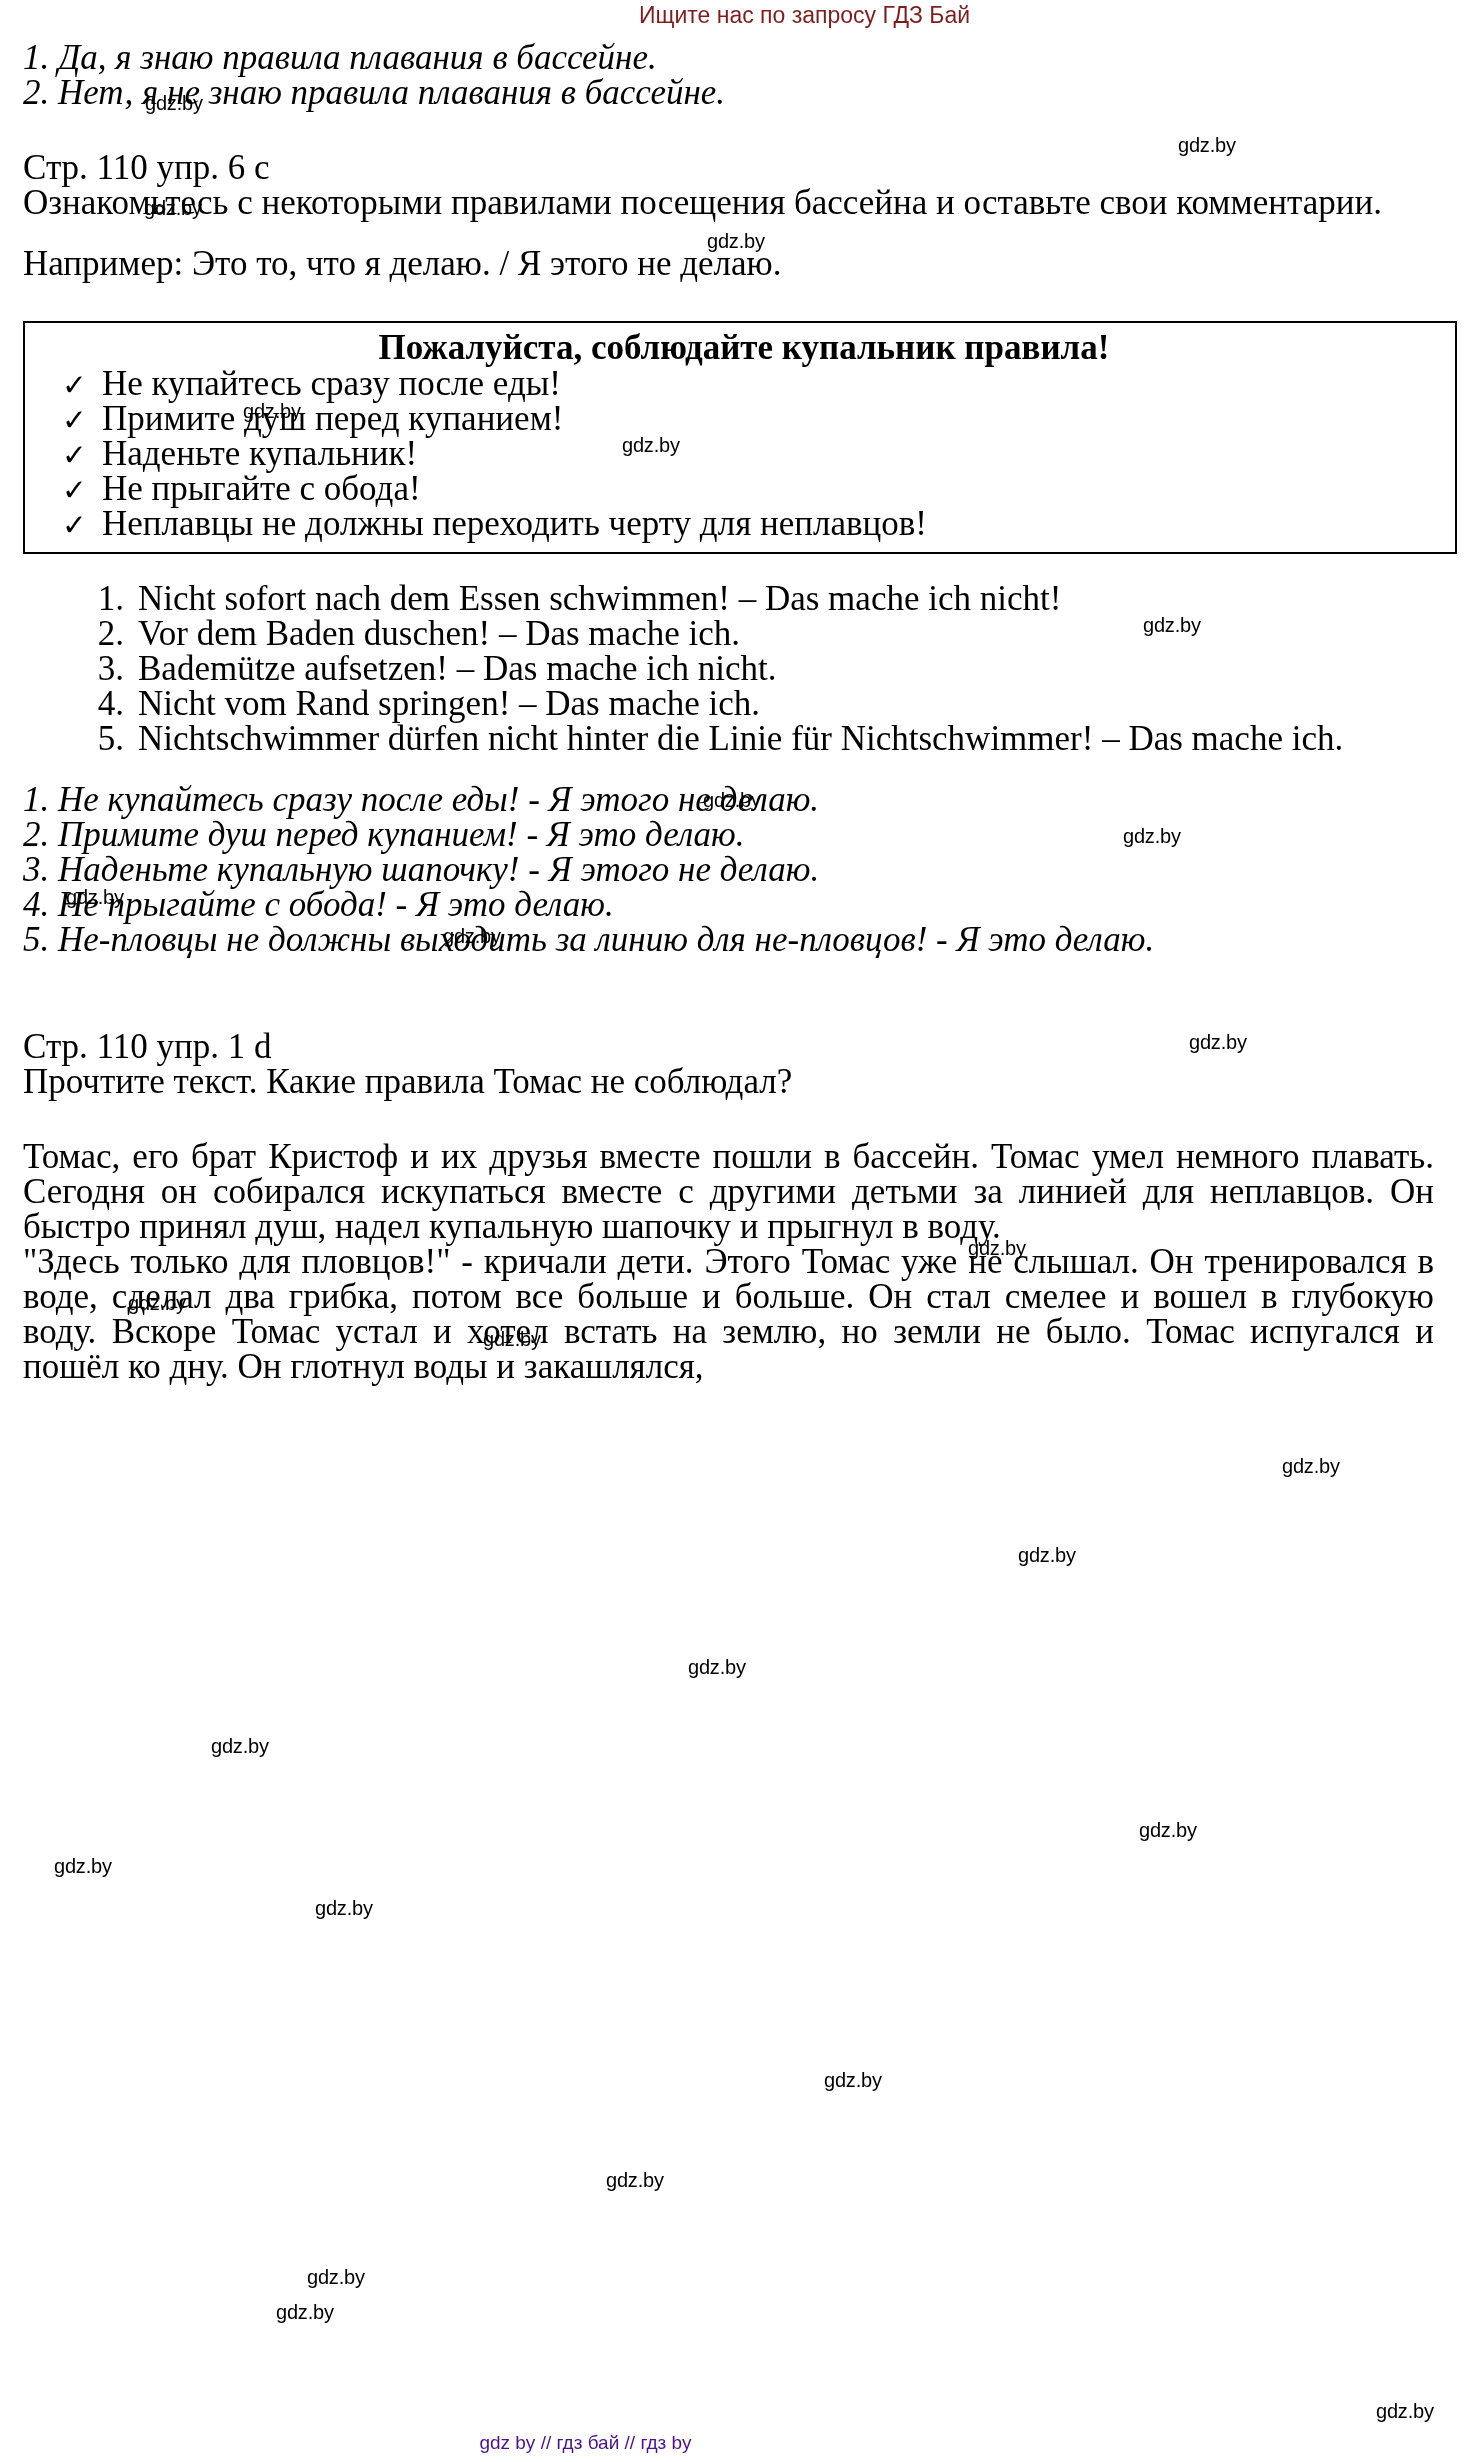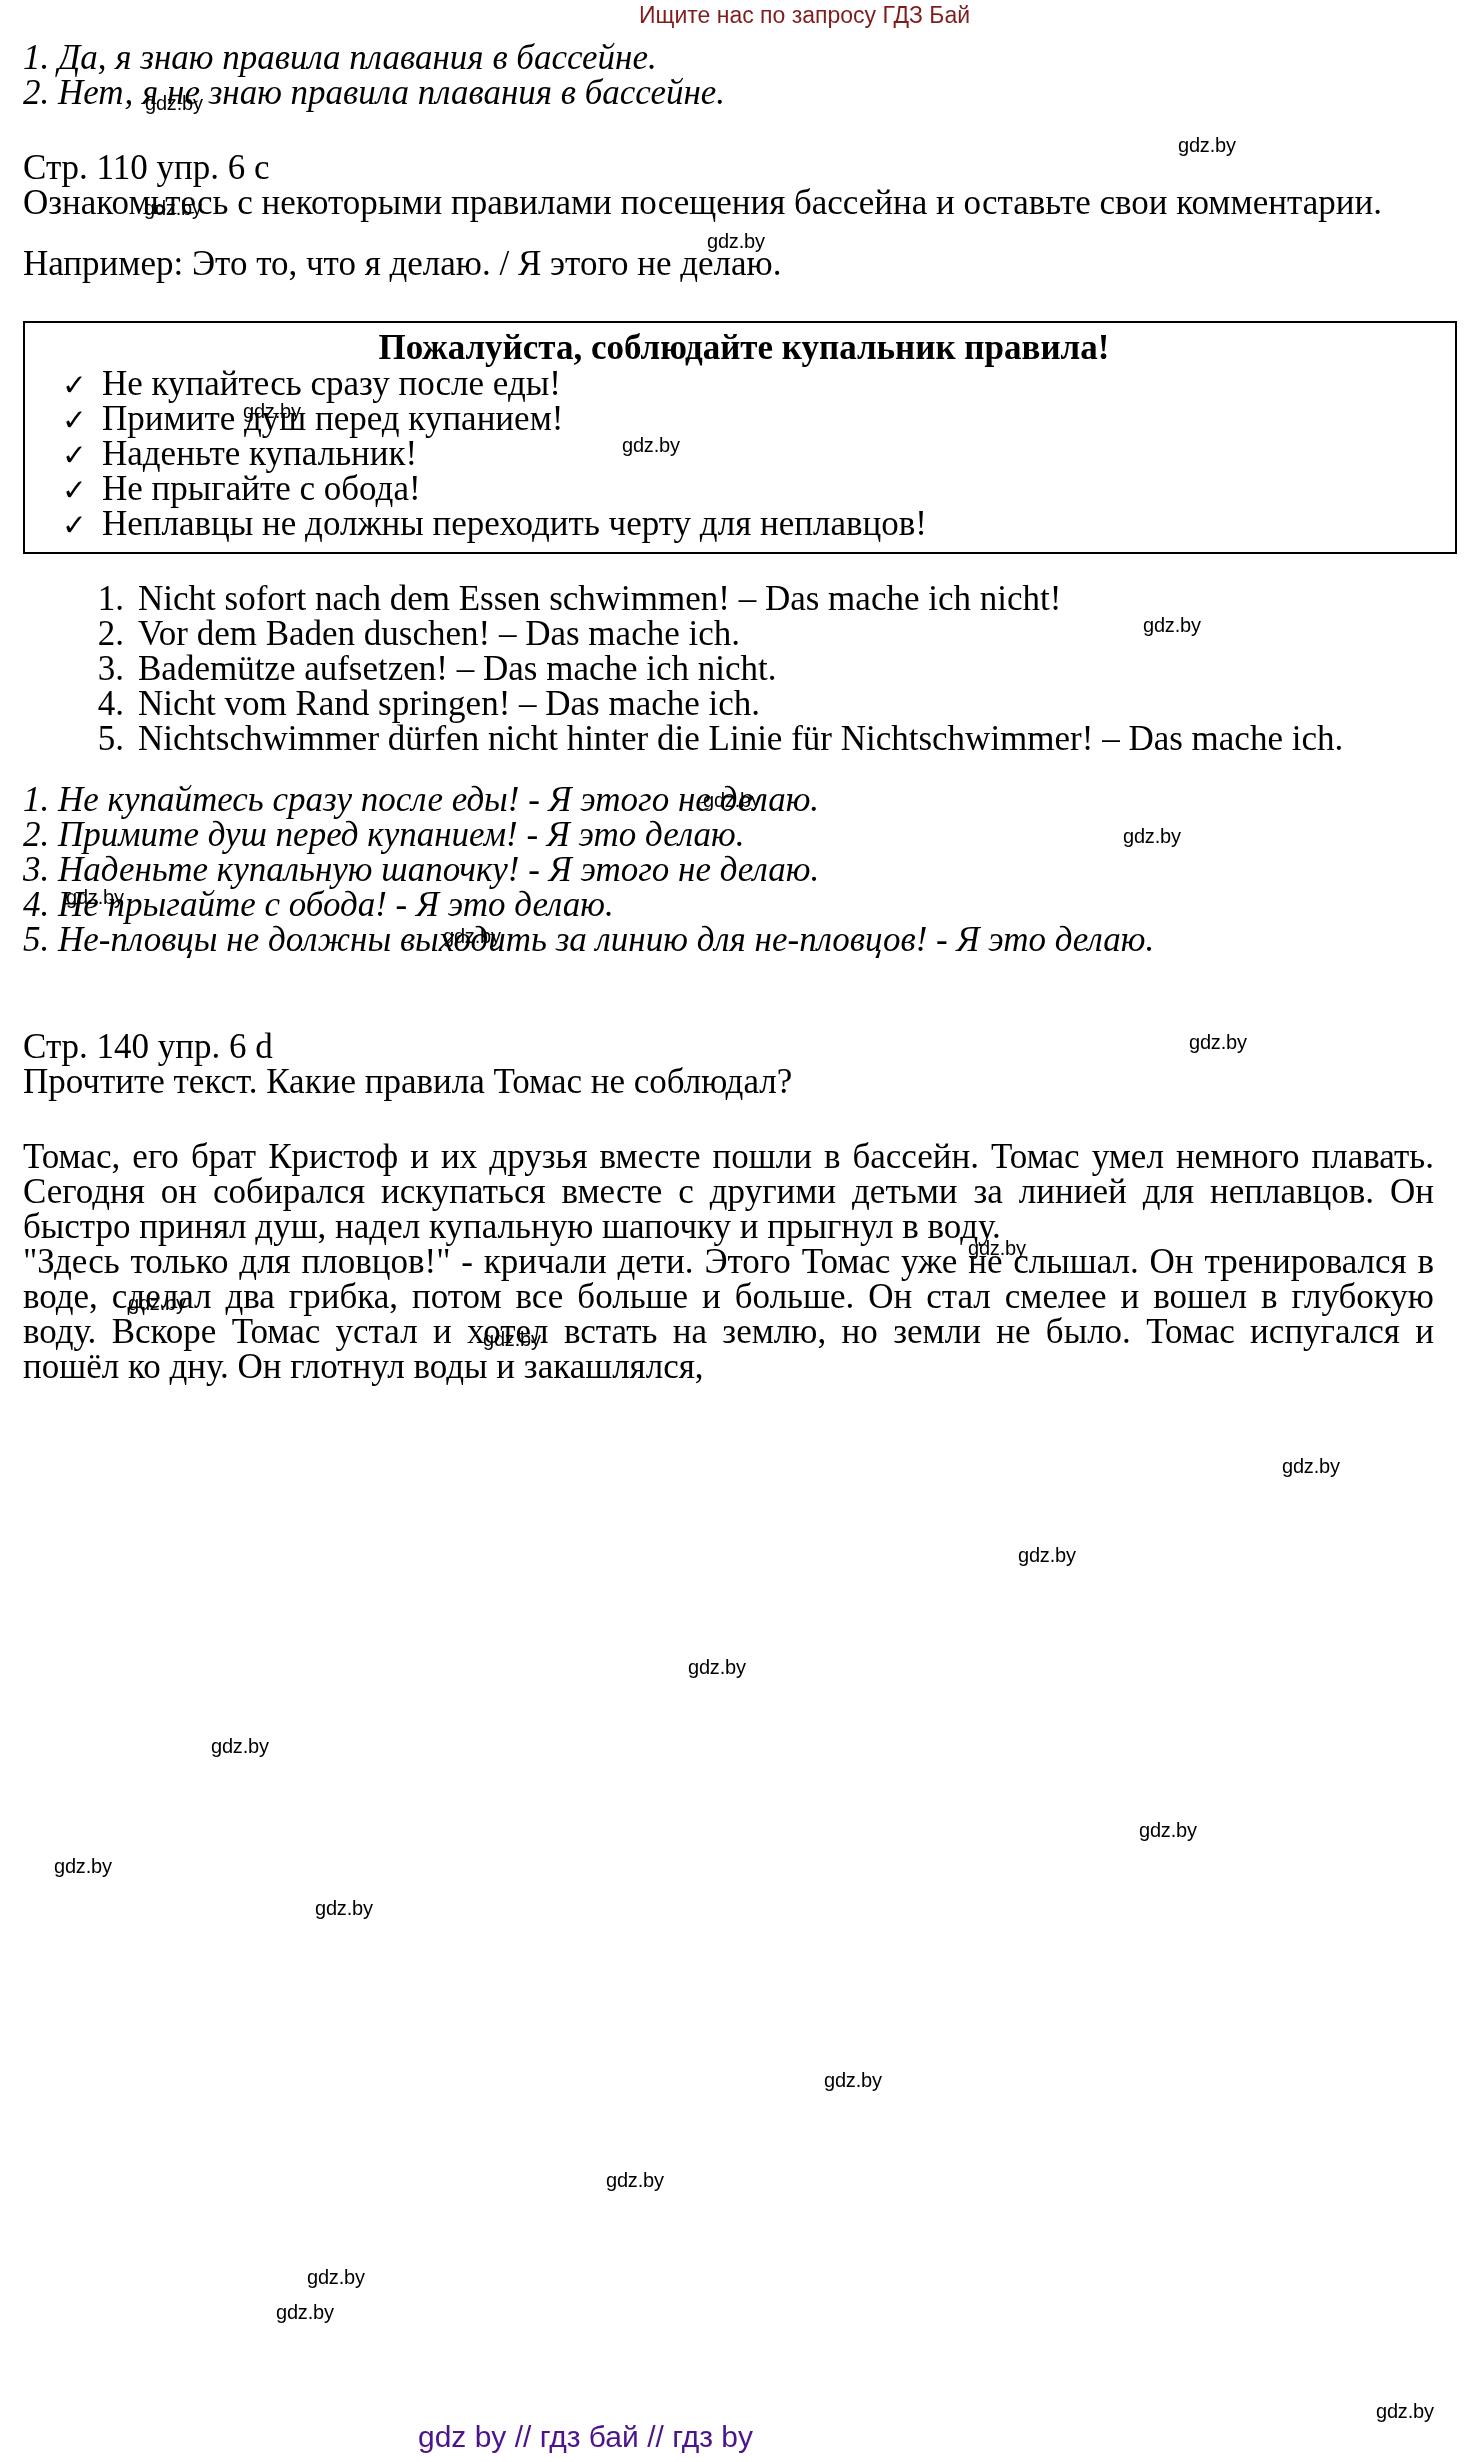--- a/index.html
+++ b/index.html
@@ -43,21 +43,21 @@
   .top-banner .inner { display:inline-block; transform: translateX(64px); }
 
   
   .footer {
     position: absolute;
     bottom: 7.8px;
     left: 0;
     width: 1171px;
     text-align: center;
     font-family: "Liberation Sans", "DejaVu Sans", sans-serif;
-    font-size: 30px;
+    font-size: 19px;
     color: #4b148c;
     white-space: nowrap;
     z-index: 6;
   }
 
   
   .page {
     position: absolute;
     left: 23px;
     top: 0;
@@ -219,21 +219,21 @@
     <div class="ital">1. Не купайтесь сразу после еды! - Я этого не делаю.</div>
     <div class="ital">2. Примите душ перед купанием! - Я это делаю.</div>
     <div class="ital">3. Наденьте купальную шапочку! - Я этого не делаю.</div>
     <div class="ital">4. Не прыгайте с обода! - Я это делаю.</div>
     <div class="ital" style="width:1407px; text-align:justify; text-align-last:left;">5. Не-пловцы не должны выходить за линию для не-пловцов! - Я это делаю.</div>
   </div>
 
   <div style="height:72px"></div>
 
   <div>
-    <div class="ln">Стр. 140 упр. 6 d</div>
+    <div class="ln">Стр. 110 упр. 1 d</div>
     <div class="ln">Прочтите текст. Какие правила Томас не соблюдал?</div>
   </div>
 
   <div class="spacer-l"></div>
 
   <div class="para" style="width:1411px">Томас, его брат Кристоф и их друзья вместе пошли в бассейн. Томас умел немного плавать. Сегодня он собирался искупаться вместе с другими детьми за линией для неплавцов. Он быстро принял душ, надел купальную шапочку и прыгнул в воду.</div>
   <div class="para" style="width:1411px">"Здесь только для пловцов!" - кричали дети. Этого Томас уже не слышал. Он тренировался в воде, сделал два грибка, потом все больше и больше. Он стал смелее и вошел в глубокую воду. Вскоре Томас устал и хотел встать на землю, но земли не было. Томас испугался и пошёл ко дну. Он глотнул воды и закашлялся,</div>
 
 </div>
 

